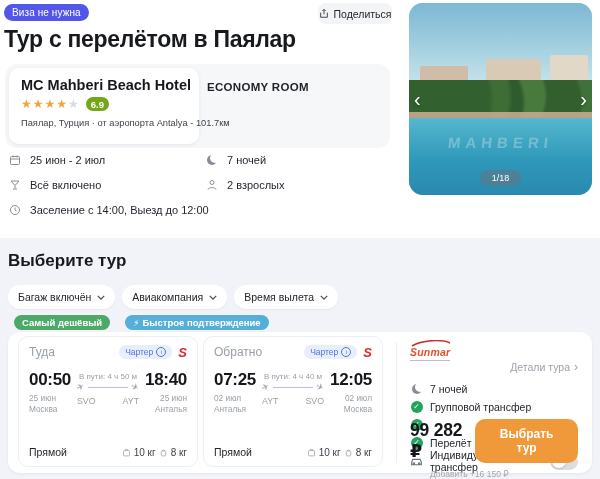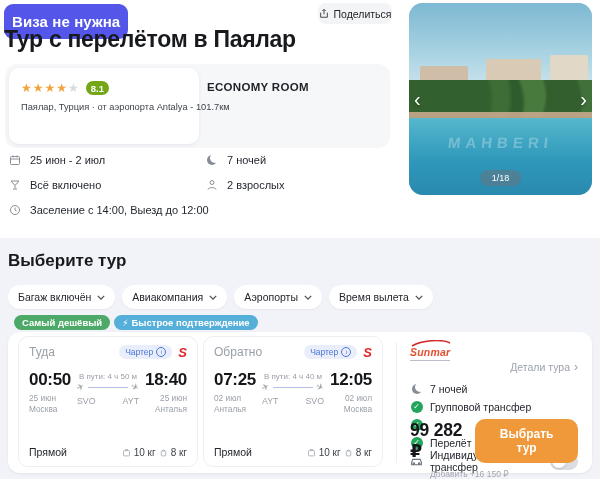--- a/index.html
+++ b/index.html
@@ -5,22 +5,22 @@
   html,body{margin:0;padding:0;}
   body{
     width:600px;height:479px;position:relative;overflow:hidden;background:#fff;
     font-family:"Liberation Sans","DejaVu Sans",sans-serif;color:#1b1e23;
     -webkit-font-smoothing:antialiased;
   }
   .abs{position:absolute;}
   svg{display:block;}
 
   
-  .visa-badge{left:4px;top:4px;background:#5356e9;color:#fff;font-size:15px;font-weight:bold;
-    padding:9px 8px;border-radius:9px;letter-spacing:.1px;}
+  .visa-badge{left:4px;top:4px;background:#5356e9;color:#fff;font-size:10px;font-weight:normal;
+    padding:3px 8px;border-radius:9px;letter-spacing:.1px;}
   .share-btn{left:318px;top:3px;width:74px;height:21px;background:#f3f4f6;border-radius:8px;
     display:flex;align-items:center;justify-content:center;gap:5px;font-size:10.5px;color:#23262c;cursor:pointer;}
   .page-title{left:4px;top:26px;font-size:23px;font-weight:bold;letter-spacing:-.3px;color:#17191d;}
 
   
   .hotel-wrap{left:5px;top:64px;width:385px;height:84px;background:#f6f7f9;border-radius:12px;}
   .hotel-card{position:absolute;left:4px;top:4px;width:190px;height:76px;background:#fff;border-radius:10px;
     box-shadow:0 1px 4px rgba(20,30,50,.07);padding:9px 12px;box-sizing:border-box;}
   .hotel-name{font-size:14.5px;font-weight:bold;color:#16181c;white-space:nowrap;}
   .stars-row{display:flex;align-items:center;margin-top:4px;}
@@ -62,21 +62,21 @@
     text-shadow:0 1px 3px rgba(0,0,0,.35);}
   .ph-counter{position:absolute;left:50%;bottom:9px;transform:translateX(-50%);
     background:rgba(96,118,132,.6);color:#fff;font-size:9px;padding:3px 12px;border-radius:10px;}
 
   
   .bottom{left:0;top:238px;width:600px;height:241px;background:#f1f3f8;}
   .sec-title{position:absolute;left:8px;top:13px;font-size:17px;font-weight:bold;color:#17191d;}
   .chips{position:absolute;left:8px;top:47px;display:flex;gap:7px;}
   .chip{background:#fff;border-radius:12px;height:24px;display:flex;align-items:center;gap:6px;
     padding:0 10px;font-size:10.5px;color:#23262c;box-shadow:0 1px 2px rgba(16,24,40,.05);cursor:pointer;}
-  .badges{position:absolute;left:14px;top:77px;display:flex;gap:4px;}
+  .badges{position:absolute;left:14px;top:77px;display:flex;gap:15px;}
   .pill{color:#fff;font-size:9.5px;font-weight:bold;padding:2px 8px;border-radius:8px;display:flex;align-items:center;gap:3px;}
   .pill.green{background:#4da968;}
   .pill.blue{background:#55afd9;}
   .bolt{font-size:9px;}
 
   
   .tour-card{position:absolute;left:8px;top:94px;width:584px;height:141px;background:#fff;border-radius:12px;
     box-shadow:0 1px 3px rgba(16,24,40,.06);}
   .flight{position:absolute;top:4px;width:180px;height:131px;border:1px solid #eceff3;border-radius:10px;
     box-sizing:border-box;padding:8px 10px;display:flex;flex-direction:column;background:#fff;}
@@ -142,27 +142,28 @@
         <path d="M4 10v11h16V10"></path>
     </svg>
   </span>
   <span>Поделиться</span>
 </div>
 
 <div class="abs page-title">Тур с перелётом в Паялар</div>
 
 <div class="abs hotel-wrap">
   <div class="hotel-card">
+    <div class="hotel-name">MC Mahberi Beach Hotel</div>
     <div class="stars-row">
       <span class="star">★</span>
         <span class="star">★</span>
         <span class="star">★</span>
         <span class="star">★</span>
         <span class="star empty">★</span>
-      <span class="rating-badge">8.1</span>
+      <span class="rating-badge">6.9</span>
     </div>
     <div class="hotel-loc">Паялар, Турция · от аэропорта Antalya - 101.7км</div>
   </div>
   <div class="room-type">ECONOMY ROOM</div>
 </div>
 
 <div class="abs sum-item" style="left:8px;top:154px;">
   <span class="ic">
     <svg width="12" height="12" viewBox="0 0 24 24" fill="none" stroke="#8a8f98" stroke-width="2">
       <rect x="3" y="5" width="18" height="16" rx="2"></rect>
@@ -231,26 +232,20 @@
           <path d="M1 1l4 4 4-4"></path>
         </svg>
     </div>
     <div class="chip">
       <span>Авиакомпания</span>
       <svg width="8" height="5" viewBox="0 0 10 6" fill="none" stroke="#4a4f57" stroke-width="1.6">
           <path d="M1 1l4 4 4-4"></path>
         </svg>
     </div>
     <div class="chip">
-      <span>Аэропорты</span>
-      <svg width="8" height="5" viewBox="0 0 10 6" fill="none" stroke="#4a4f57" stroke-width="1.6">
-          <path d="M1 1l4 4 4-4"></path>
-        </svg>
-    </div>
-    <div class="chip">
       <span>Время вылета</span>
       <svg width="8" height="5" viewBox="0 0 10 6" fill="none" stroke="#4a4f57" stroke-width="1.6">
           <path d="M1 1l4 4 4-4"></path>
         </svg>
     </div>
   </div>
 
   <div class="badges">
     <span class="pill green">Самый дешёвый</span>
     <span class="pill blue">

